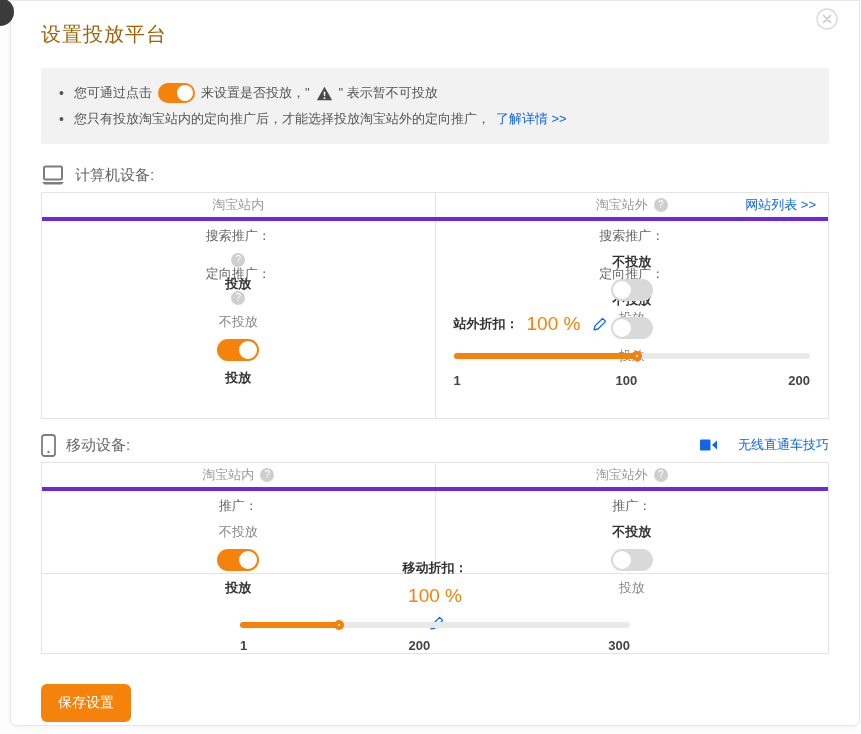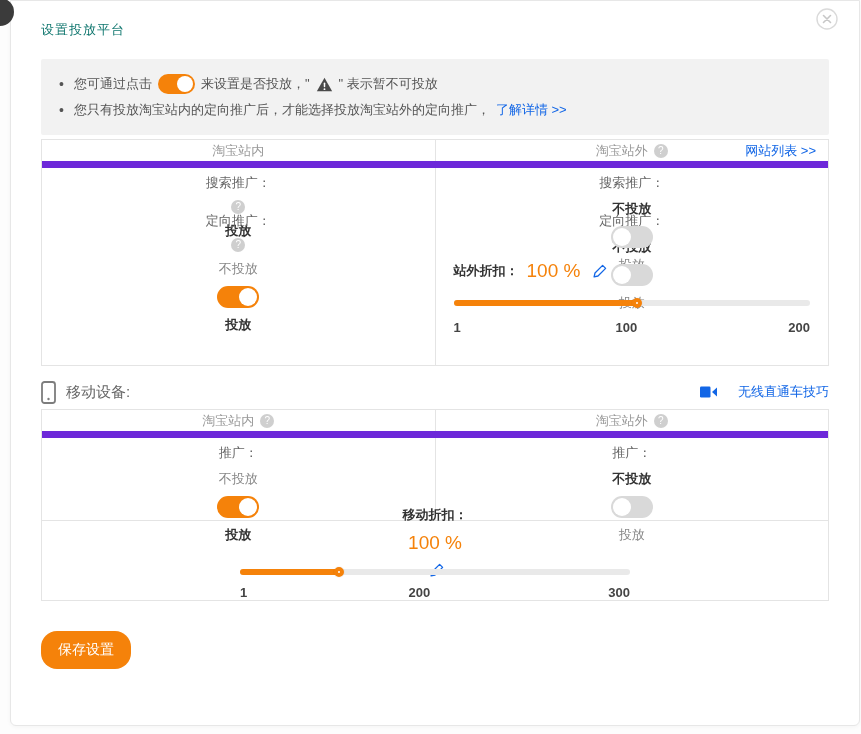--- a/index.html
+++ b/index.html
@@ -8,33 +8,33 @@
 
   .corner-bubble { position:absolute; left:-14px; top:-2px; width:28px; height:28px; border-radius:50%; background:#3b3b3b; z-index:5; }
 
   .modal { position:absolute; left:10px; top:0; width:850px; height:726px; background:#fff;
            border:1px solid #e7e7e7; border-radius:0 0 6px 6px; box-shadow:0 1px 4px rgba(0,0,0,.04); }
 
   .close-btn { position:absolute; top:7px; right:21px; width:22px; height:22px; cursor:pointer; }
 
   .content { padding:20px 30px 0 30px; }
 
-  .title { font-size:13px; font-weight:400; color:#0f766e; letter-spacing:1px; }
+  .title { font-size:20px; font-weight:400; color:#a16207; letter-spacing:1px; }
 
   .notice { margin-top:20px; background:#f2f2f2; border-radius:2px; padding:12px 18px; }
   .notice-line { display:flex; align-items:center; gap:6px; font-size:13px; color:#555; min-height:26px; }
   .notice-line .dot { color:#555; font-size:14px; margin-right:4px; }
   .link { color:#1266e6; text-decoration:none; font-size:13px; cursor:pointer; }
 
   .section-head { margin-top:18px; display:flex; align-items:center; gap:10px; height:26px; }
   .section-label { font-size:15px; color:#666; }
   .section-head .right-link { margin-left:auto; display:flex; align-items:center; gap:21px; }
 
   .grid { margin-top:4px; border:1px solid #e4e4e4; }
-  .grid-header { display:flex; height:28px; border-bottom:7px solid #6d28d9; }
+  .grid-header { display:flex; height:28px; border-bottom:4px solid #6d28d9; }
   .grid-header .hcell { flex:1; position:relative; display:flex; align-items:center; justify-content:center; gap:6px; font-size:13px; color:#999; }
   .grid-header .hcell + .hcell { border-left:1px solid #e4e4e4; }
   .site-list { position:absolute; right:12px; top:50%; transform:translateY(-50%); }
 
   .grid-body { display:flex; }
   .grid-body .bcell { flex:1; padding:6px 18px 0 18px; }
   .grid-body .bcell + .bcell { border-left:1px solid #e4e4e4; }
   .grid-body.computer { height:197px; }
   .grid-body.mobile { height:82px; }
 
@@ -69,21 +69,21 @@
   .ticks { position:relative; margin-top:8px; height:18px; font-size:13px; font-weight:700; color:#444; }
   .ticks .tmin { position:absolute; left:0; }
   .ticks .tmid { position:absolute; transform:translateX(-50%); }
   .ticks .tmax { position:absolute; right:0; }
 
   .grid-footer { border-top:1px solid #e4e4e4; height:80px; padding-top:8px; }
   .grid-footer .f-label { display:flex; align-items:center; justify-content:center; gap:8px; height:26px;flex-direction:column; }
   .grid-footer .f-slider-wrap { width:390px; margin:2px auto 0 auto; }
 
   .save-btn { margin:30px 0 0 30px; display:inline-block; background:#f5820a; color:#fff; border:none;
-              border-radius:16px; font-size:14px; padding:10px 17px; cursor:pointer; font-family:inherit; }
+              border-radius:6px; font-size:14px; padding:10px 17px; cursor:pointer; font-family:inherit; }
 
   svg { display:block; flex:none; }
 </style>
 </head>
 <body>
 
 <div class="page">
   <div class="corner-bubble"></div>
 
   <div class="modal">
@@ -113,20 +113,27 @@
           </svg>
           <span>" 表示暂不可投放</span>
         </div>
         <div class="notice-line">
           <span class="dot">•</span>
           <span>您只有投放淘宝站内的定向推广后，才能选择投放淘宝站外的定向推广，</span>
           <a class="link">了解详情 &gt;&gt;</a>
         </div>
       </div>
 
+      <div class="section-head">
+        <svg width="24" height="21" viewBox="0 0 24 21">
+          <rect x="3" y="1.5" width="18" height="13" rx="1.5" fill="none" stroke="#7d7d7d" stroke-width="2"></rect>
+          <path d="M1 17 H23 L20.5 19.5 H3.5 Z" fill="#7d7d7d"></path>
+        </svg>
+        <span class="section-label">计算机设备:</span>
+      </div>
 
       <div class="grid">
         <div class="grid-header">
           <div class="hcell">
             <span>淘宝站内</span>
           </div>
           <div class="hcell">
             <span>淘宝站外</span>
             <span class="help">?</span>
             <a class="link site-list">网站列表 &gt;&gt;</a>

